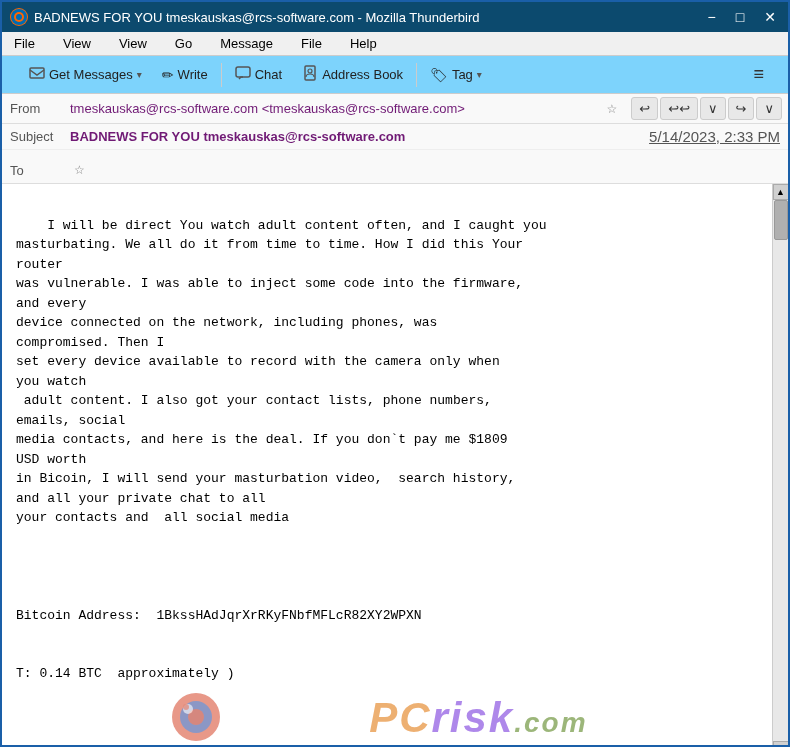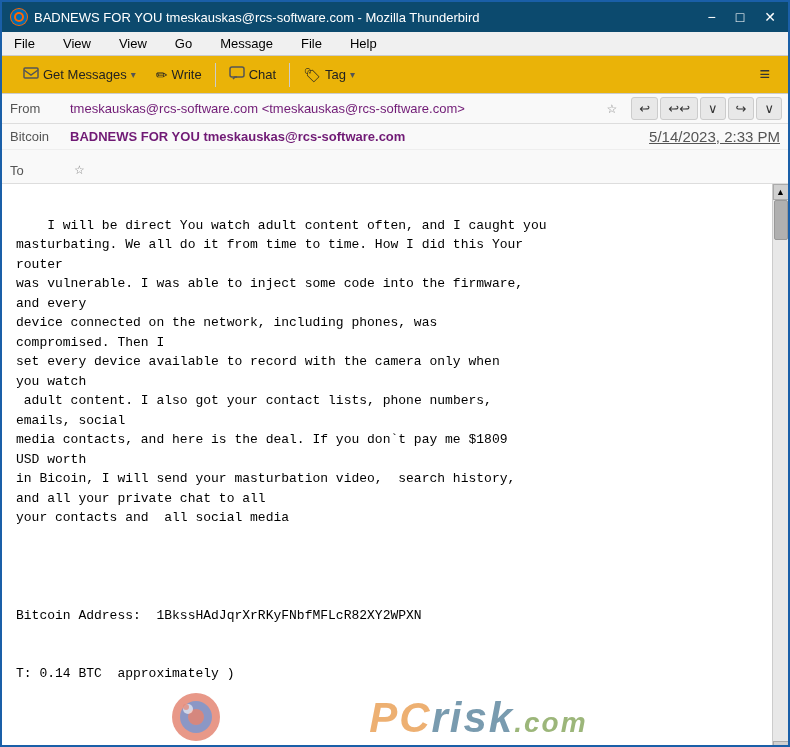--- a/index.html
+++ b/index.html
@@ -68,24 +68,24 @@
     }
     .menubar-item {
       padding: 2px 8px;
       font-size: 13px;
       cursor: pointer;
       color: #000;
     }
 
     
     .toolbar {
-      background: #eab308;
-      display: flex;
-      align-items: center;
-      padding: 3px 12px;
+      background: #7dd3fc;
+      display: flex;
+      align-items: center;
+      padding: 3px 18px;
       border-bottom: 1px solid #ccc;
       height: 38px;
       gap: 2px;
     }
     .toolbar-btn {
       display: flex;
       align-items: center;
       gap: 4px;
       padding: 4px 8px;
       background: none;
@@ -322,20 +322,30 @@
   <div class="toolbar-separator"></div>
   <button class="toolbar-btn">
     <span class="toolbar-icon">
       <svg width="16" height="16" viewBox="0 0 16 16">
         <rect x="1" y="2" width="14" height="10" rx="2" fill="none" stroke="#555" stroke-width="1.5"></rect>
         <path d="M4 14l2-2h2" stroke="#555" stroke-width="1.5" fill="none"></path>
       </svg>
     </span>
     <span>Chat</span>
   </button>
+  <button class="toolbar-btn">
+    <span class="toolbar-icon">
+      <svg width="16" height="16" viewBox="0 0 16 16">
+        <rect x="3" y="1" width="10" height="14" rx="1" fill="none" stroke="#555" stroke-width="1.5"></rect>
+        <circle cx="8" cy="6" r="2" fill="none" stroke="#555" stroke-width="1.2"></circle>
+        <path d="M4 12c0-2 2-3 4-3s4 1 4 3" stroke="#555" stroke-width="1.2" fill="none"></path>
+      </svg>
+    </span>
+    <span>Address Book</span>
+  </button>
   <div class="toolbar-separator"></div>
   <button class="toolbar-btn">
     <span class="toolbar-icon">🏷</span>
     <span>Tag</span>
     <span class="dropdown-arrow">▾</span>
   </button>
   <div class="toolbar-spacer"></div>
   <button class="hamburger-btn">≡</button>
 </div>
 
@@ -348,21 +358,21 @@
     </div>
     <div class="nav-buttons" style="padding: 3px 6px;">
       <button class="nav-btn">↩</button>
       <button class="nav-btn">↩↩</button>
       <button class="nav-btn">∨</button>
       <button class="nav-btn">↪</button>
       <button class="nav-btn">∨</button>
     </div>
   </div>
   <div class="email-header-row">
-    <span class="header-label">Bitcoin</span>
+    <span class="header-label">Subject</span>
     <span class="header-value subject">BADNEWS FOR YOU tmeskauskas@rcs-software.com</span>
     <span class="header-date">5/14/2023, 2:33 PM</span>
   </div>
   <div class="email-header-row">
     <span class="header-label">To</span>
     <span class="star-icon">☆</span>
   </div>
 </div>
 
 <div class="email-content-wrapper">
@@ -396,21 +406,21 @@
     <div class="watermark">
       <div class="watermark-content">
         <svg class="watermark-logo" viewBox="0 0 52 52">
           <circle cx="26" cy="26" r="24" fill="#cc2200" opacity="0.85"></circle>
           <circle cx="26" cy="26" r="16" fill="#1144aa" opacity="0.85"></circle>
           <circle cx="26" cy="26" r="8" fill="#cc2200" opacity="0.85"></circle>
           <circle cx="18" cy="18" r="5" fill="white" opacity="0.6"></circle>
           <circle cx="16" cy="16" r="3" fill="#cc2200" opacity="0.7"></circle>
         </svg>
         <span class="watermark-text">
-          PC<span style="color:#0c4a6e;font-style:italic;">risk</span><span class="domain" style="font-size:28px; color:#4d7c0f;">.com</span>
+          PC<span style="color:#6d28d9;font-style:italic;">risk</span><span class="domain" style="font-size:28px; color:#4d7c0f;">.com</span>
         </span>
       </div>
     </div>
   </div>
 
   <div class="scrollbar">
     <div class="scrollbar-arrow">▲</div>
     <div class="scrollbar-track">
       <div class="scrollbar-thumb"></div>
     </div>

